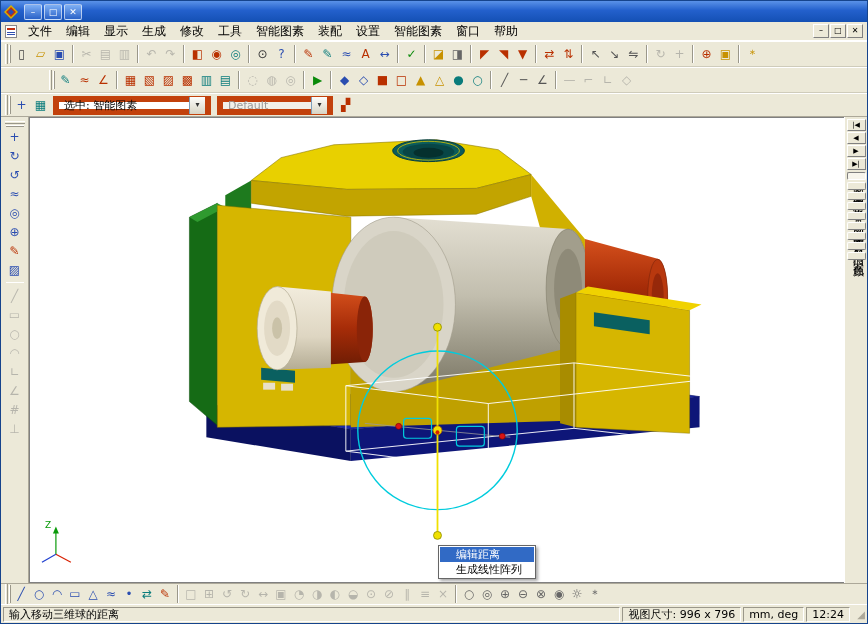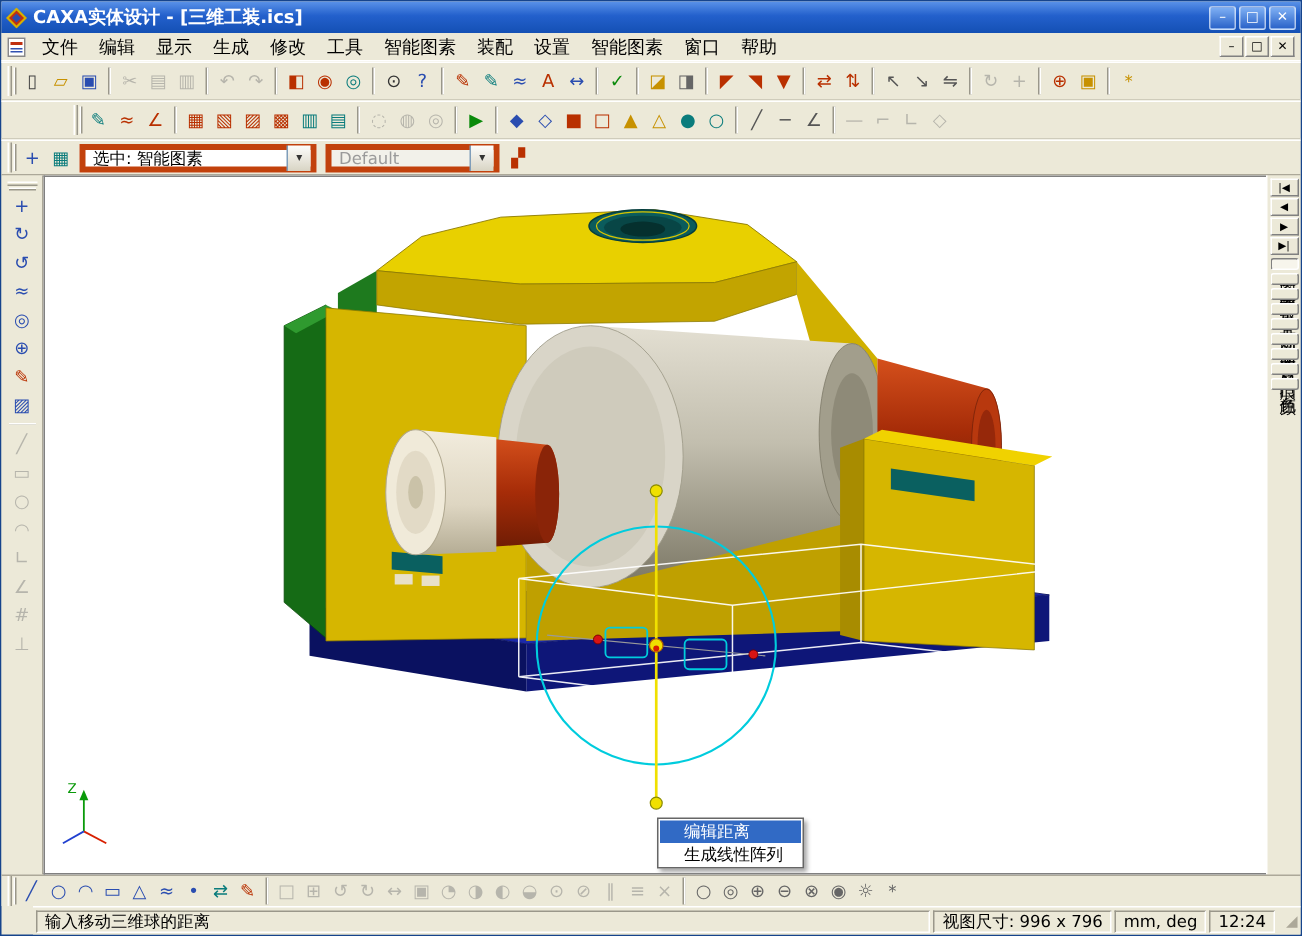--- a/index.html
+++ b/index.html
@@ -29,21 +29,21 @@
   .handle{width:3px;height:20px;margin:0 4px 0 2px;border-left:1px solid #fff;border-right:1px solid #9a978a;
     box-shadow:3px 0 0 -1px #fff,4px 0 0 -1px #9a978a;}
   .indent{margin-left:46px;}
   .tbtn{width:19px;height:19px;display:inline-flex;align-items:center;justify-content:center;border:1px solid transparent;flex:0 0 19px;}
   .tbtn b{font-style:normal;font-weight:normal;font-size:12px;line-height:1;}
   .tbtn.dis{opacity:.45;}
   .tsep{width:1px;height:18px;background:#9a978a;border-right:1px solid #fff;margin:0 3px;flex:0 0 2px;}
   
   .selbar{height:24px;flex:0 0 24px;display:flex;align-items:center;background:#ece9d8;
     border-top:1px solid #fff;border-bottom:1px solid #aca899;padding:0 2px;}
-  .combo{height:19px;display:flex;align-items:center;border:4px solid #c2410c;background:#fff;font-size:11px;margin:0 3px;}
+  .combo{height:19px;display:flex;align-items:center;border:6px solid #c2410c;background:#fff;font-size:11px;margin:0 3px;}
   .combo .txt{padding:0 5px;flex:1;white-space:nowrap;overflow:hidden;}
   .combo .drop{width:16px;height:17px;border-left:1px solid #7f9db9;background:linear-gradient(180deg,#fdfdfb,#d8d4c4);
     font-size:8px;line-height:16px;text-align:center;color:#333;}
   .combo.w1{width:158px;}
   .combo.w2{width:116px;background:#f2f1ea;color:#9a9a9a;}
   
   .middle{flex:1;display:flex;min-height:0;}
   .leftbar{width:28px;flex:0 0 28px;background:#ece9d8;border-right:1px solid #aca899;
     display:flex;flex-direction:column;align-items:center;padding-top:2px;overflow:hidden;}
   .handle-h{height:3px;width:20px;margin:2px 0 3px;border-top:1px solid #fff;border-bottom:1px solid #9a978a;
@@ -62,37 +62,36 @@
   
   .ctxmenu{position:absolute;left:408px;top:427px;width:98px;background:#fff;border:1px solid #666;
     box-shadow:2px 2px 3px rgba(0,0,0,.35);font-size:11px;padding:1px;z-index:5;}
   .ctx-item{height:15px;line-height:15px;padding:0 16px;white-space:nowrap;}
   .ctx-item.hl{background:#316ac5;color:#fff;}
   
   .bottombar{height:21px;flex:0 0 21px;display:flex;align-items:center;background:#ece9d8;
     border-top:1px solid #aca899;padding:0 2px;overflow:hidden;}
   .bottombar .tbtn{width:18px;flex:0 0 18px;height:18px;}
   .statusbar{height:19px;flex:0 0 19px;display:flex;align-items:center;background:#ece9d8;
-    border-top:1px solid #fff;font-size:11px;padding:1px 2px;gap:2px;margin-left:21px;}
+    border-top:1px solid #fff;font-size:11px;padding:1px 2px;gap:2px;}
   .spanel{height:15px;line-height:14px;padding:0 5px;border:1px solid;border-color:#9a978a #fff #fff #9a978a;white-space:nowrap;}
   .spanel.msg{flex:1;}
   .grip{width:13px;font-size:10px;color:#aca899;text-align:right;line-height:15px;}
 </style>
 </head>
 <body>
 
 <div class="window">
 
   <div class="titlebar">
     <svg class="app-icon" viewBox="0 0 14 14">
       <polygon points="7,0 14,7 7,14 0,7" fill="#d8b000"></polygon>
       <polygon points="7,2 12,7 7,12 2,7" fill="#c03010"></polygon>
       <polygon points="7,4 10,7 7,10 4,7" fill="#2a4db0"></polygon>
     </svg>
-    <span class="title-text">CAXA实体设计 - [三维工装.ics]</span>
     <span style="display:flex">
         <span class="win-btn">–</span>
         <span class="win-btn">□</span>
         <span class="win-btn">✕</span>
       </span>
   </div>
 
   <div class="menubar">
     <span class="doc-icon"></span>
     <span style="display:flex">

